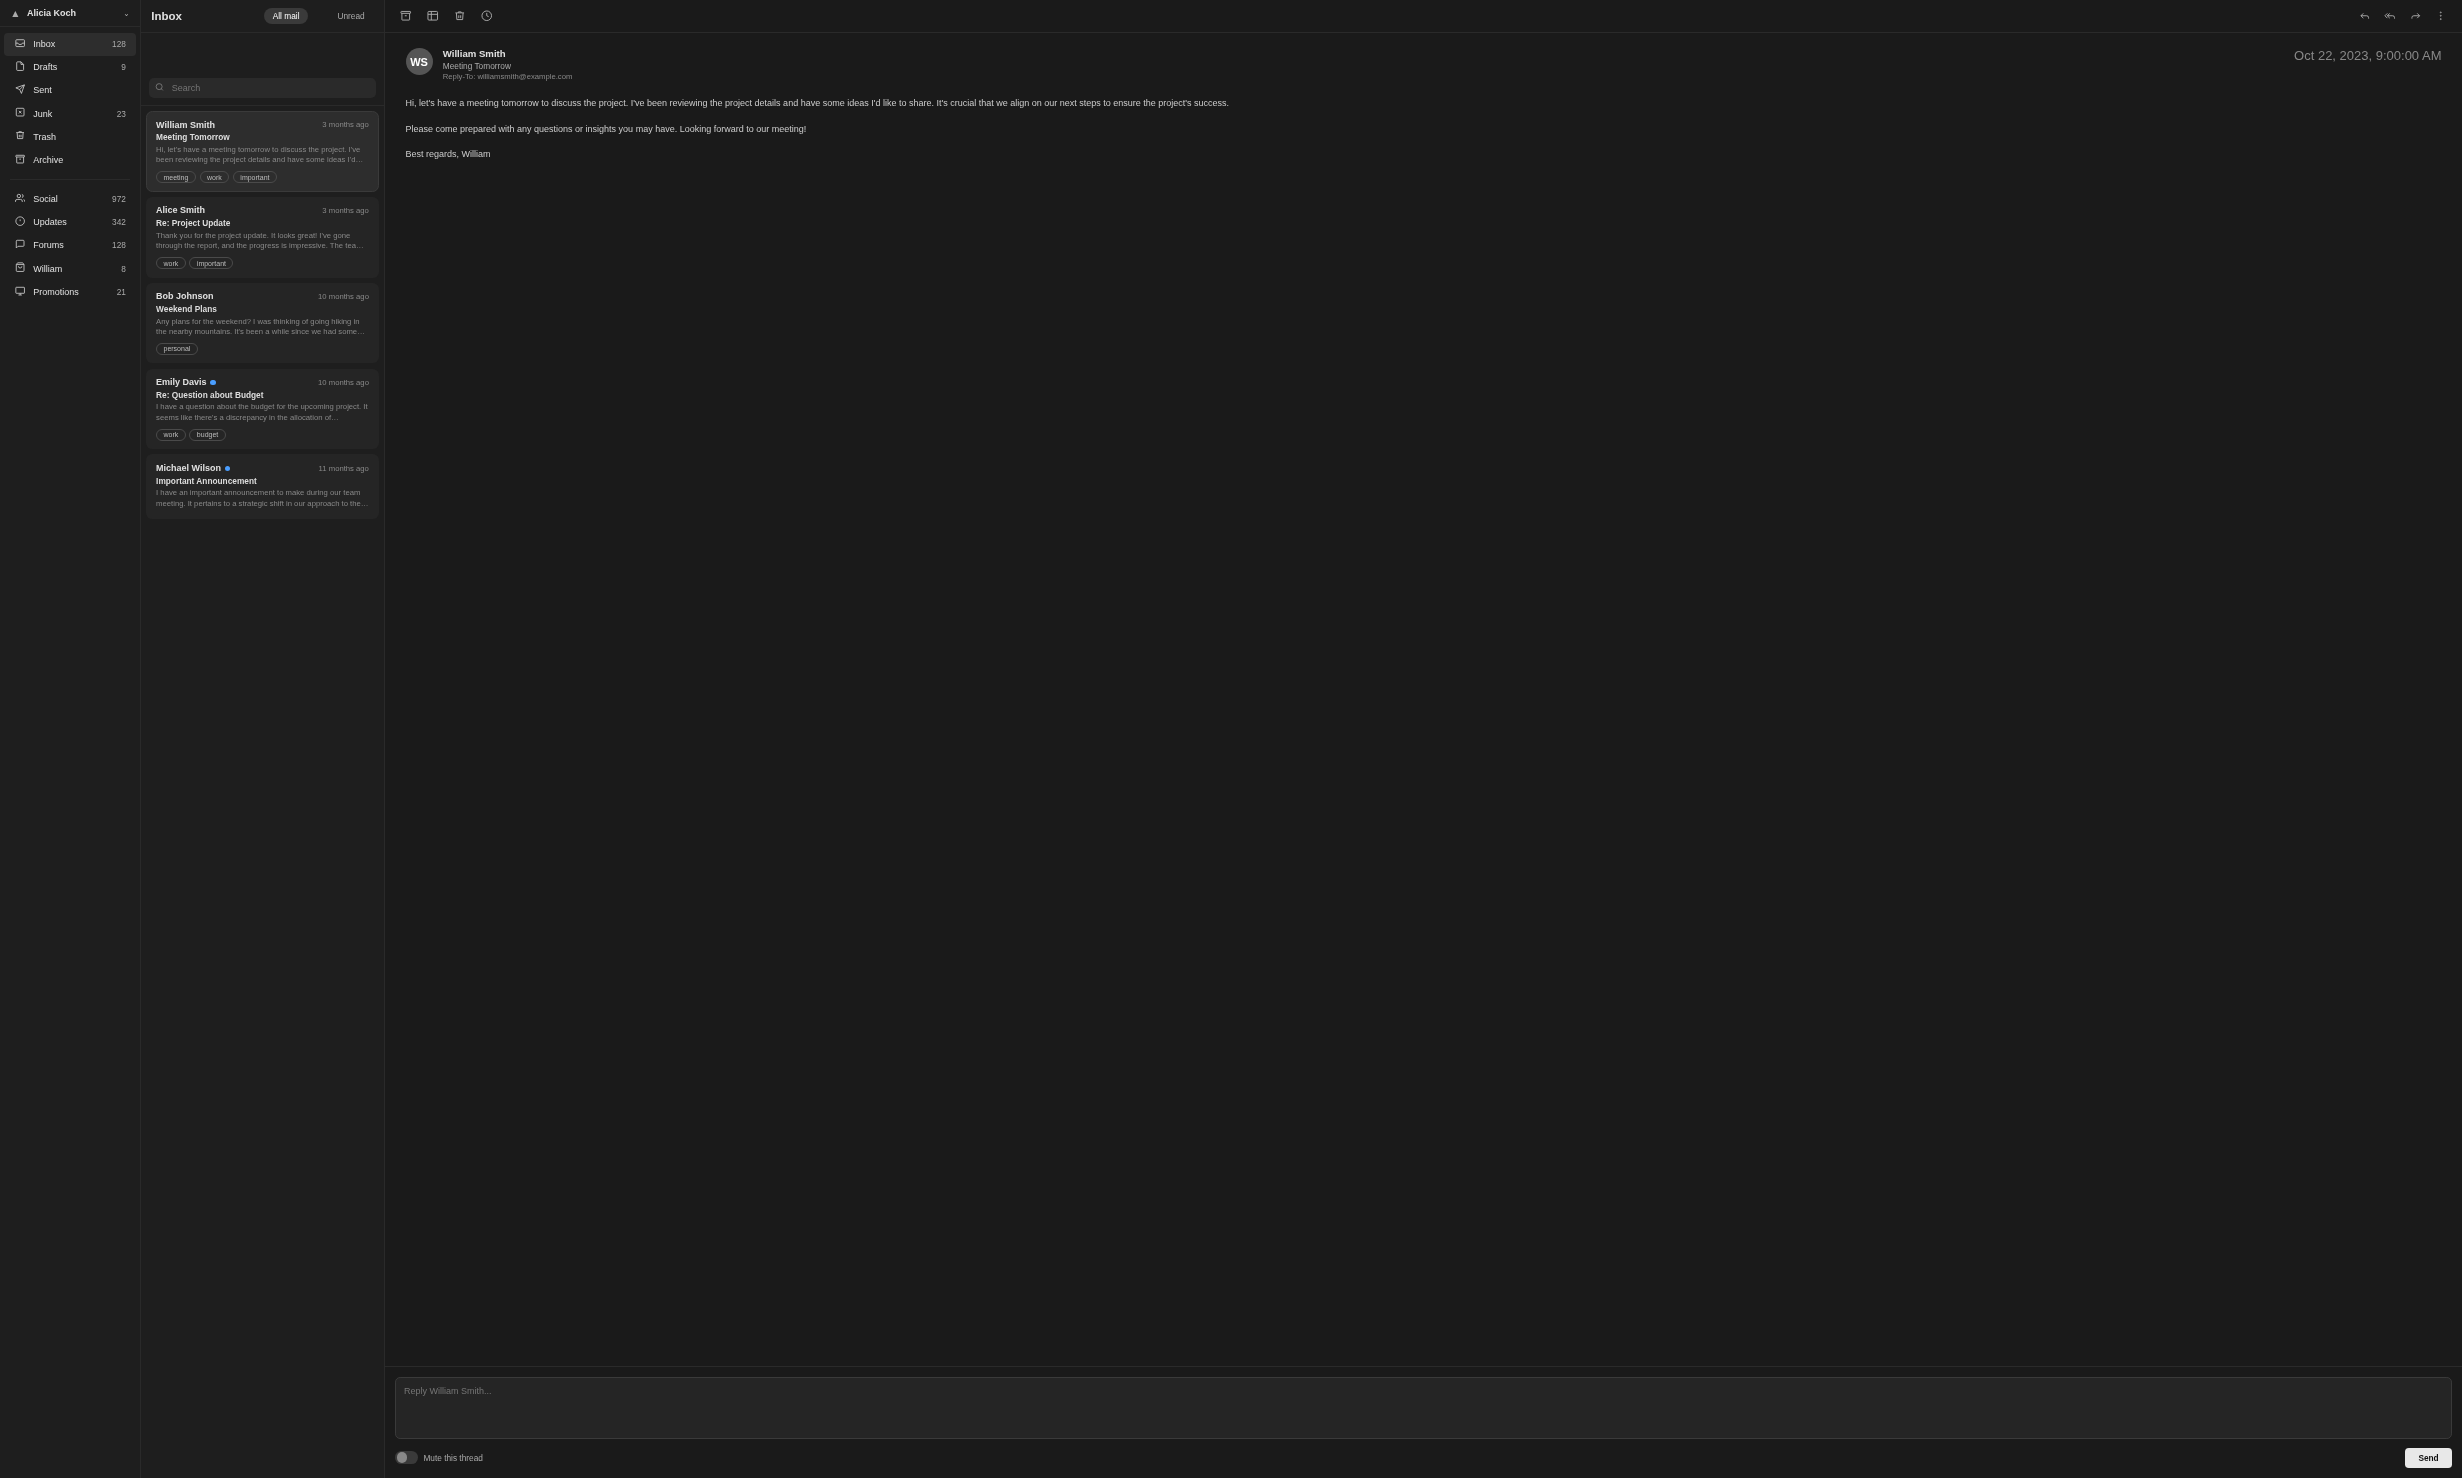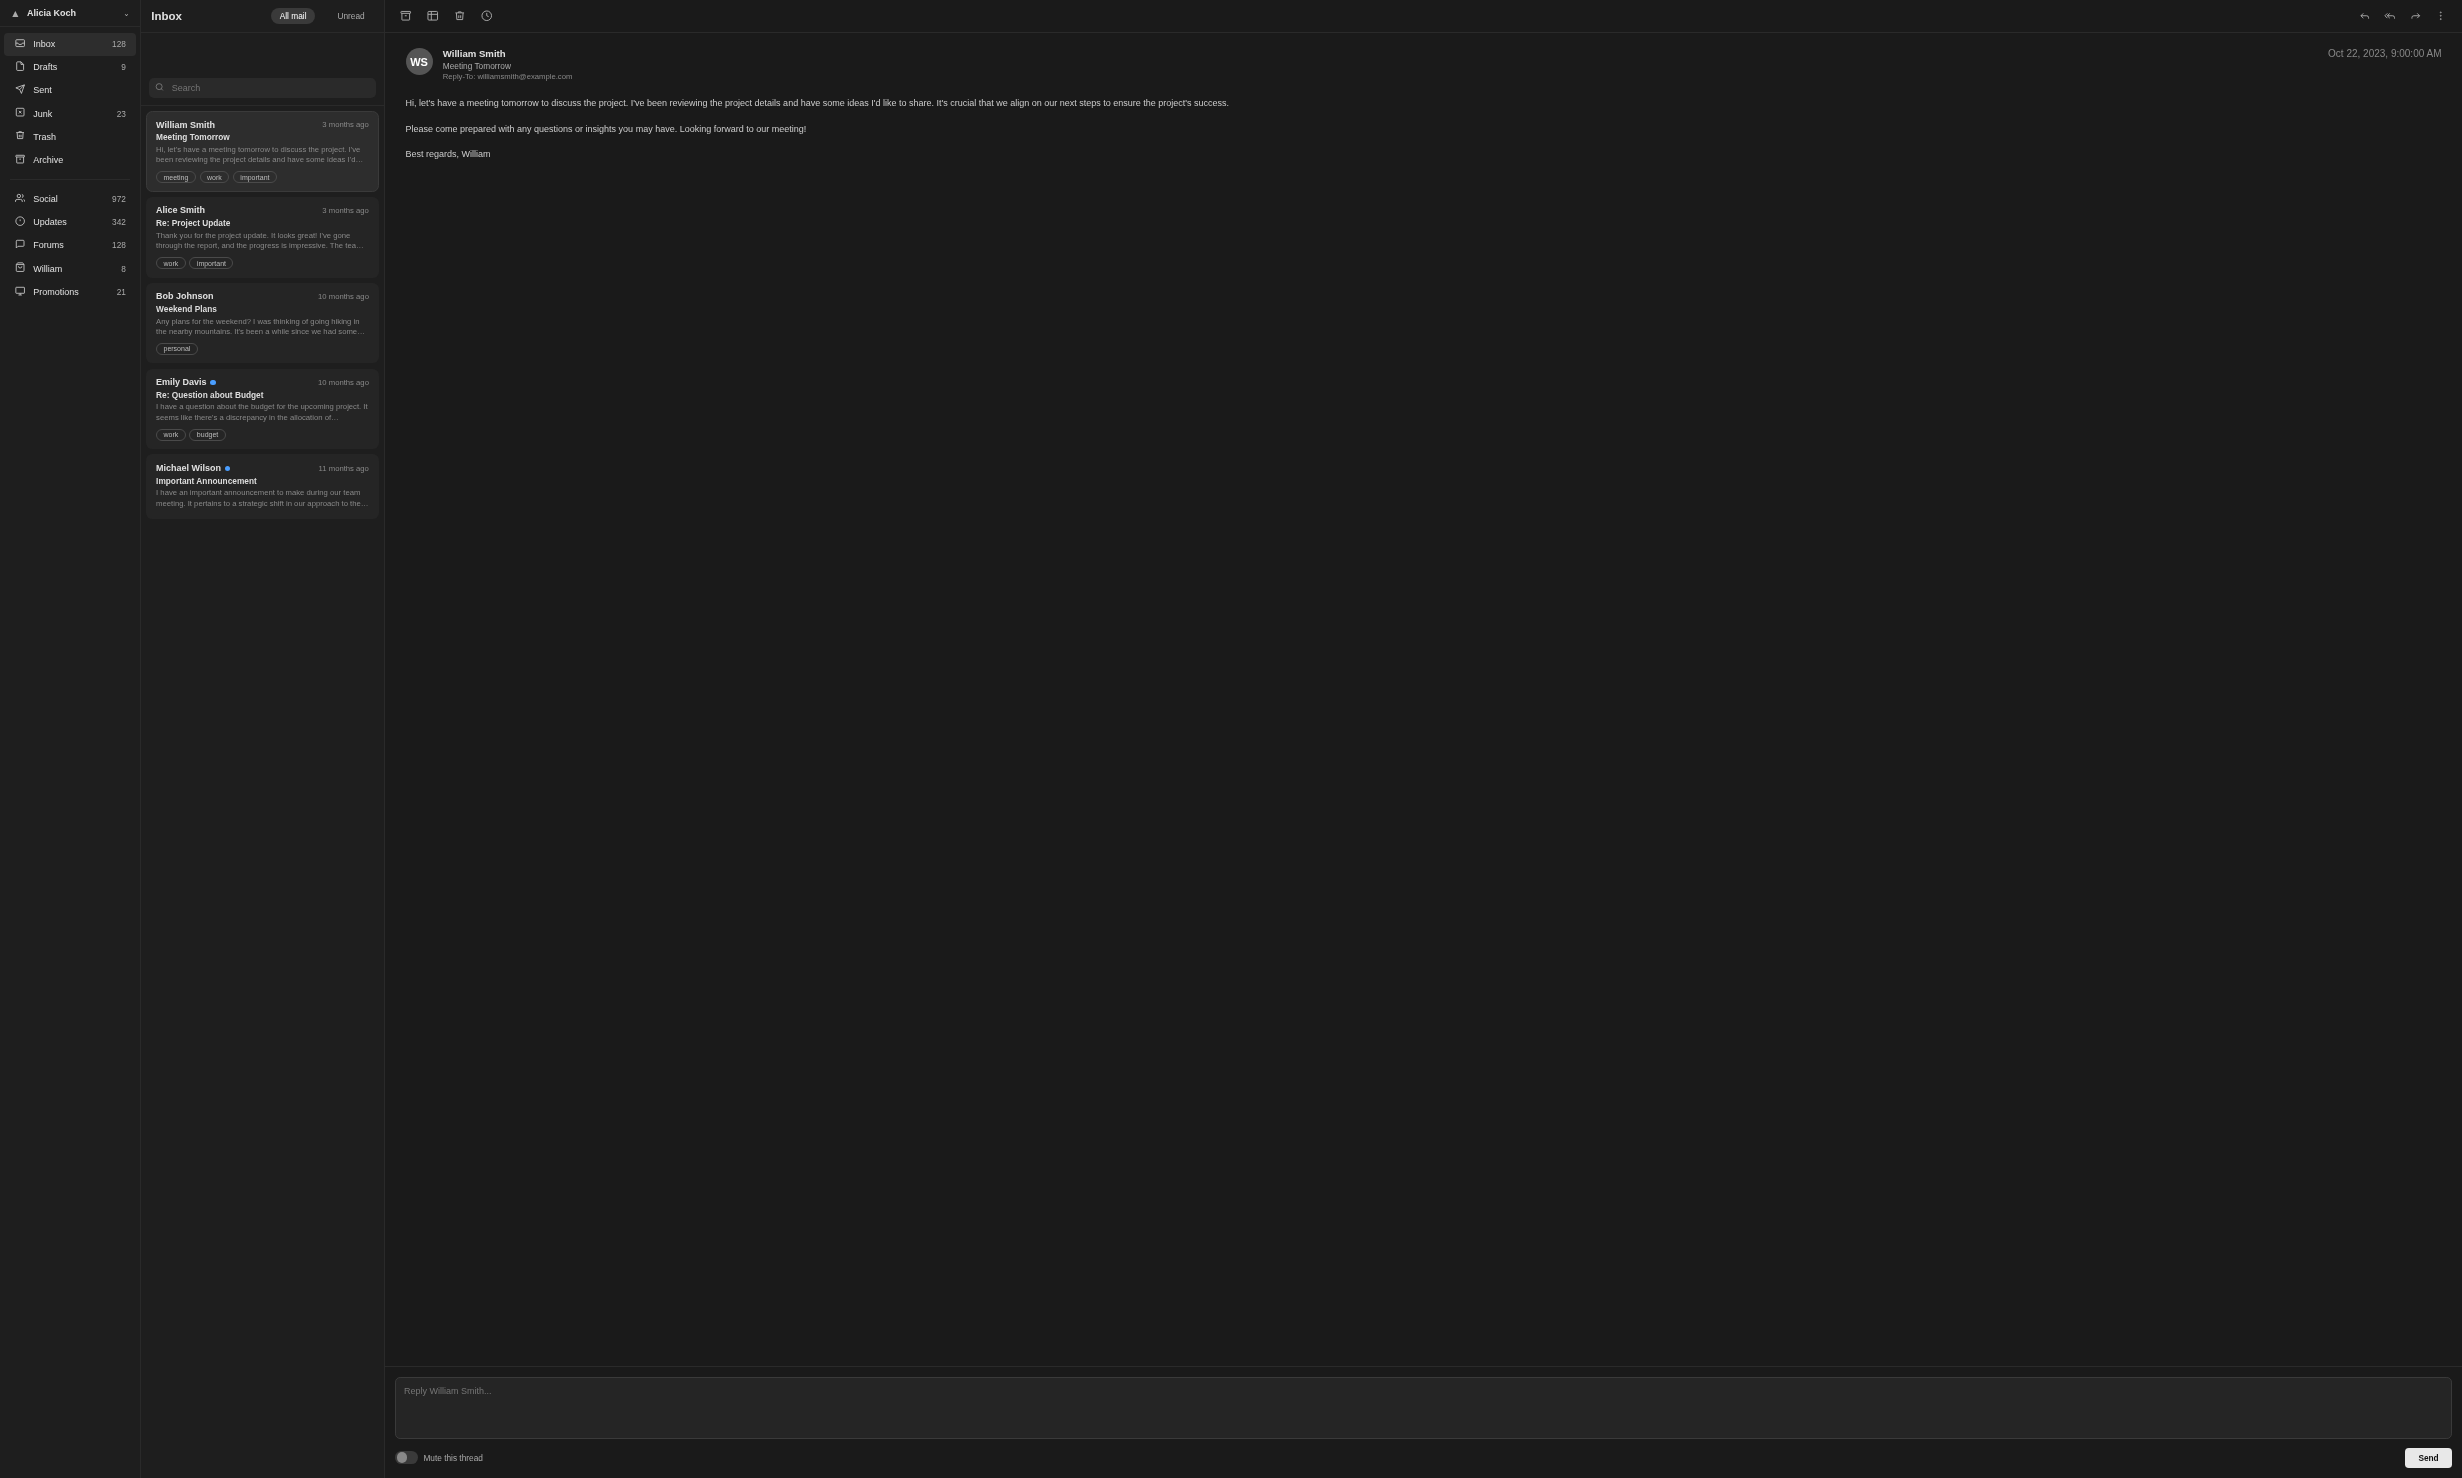--- a/index.html
+++ b/index.html
@@ -92,21 +92,21 @@
       border-bottom: 0.6px solid #2a2a2a;
       gap: 6.4px;
     }
     #main-header .inbox-title {
       font-size: 11.5px;
       font-weight: 600;
       flex: 1;
     }
     .filter-buttons {
       display: flex;
-      gap: 13px;
+      gap: 20px;
     }
     .filter-btn {
       padding: 3.2px 9px;
       border-radius: 13px;
       border: none;
       cursor: pointer;
       font-size: 8.3px;
       font-weight: 500;
     }
     .filter-btn.active {
@@ -286,21 +286,21 @@
       color: #aaa;
       font-size: 8.3px;
       margin-bottom: 1.3px;
     }
     .detail-reply-to {
       color: #888;
       font-size: 7.7px;
     }
     .detail-date {
       color: #888;
-      font-size: 10px;
+      font-size: 13px;
       white-space: nowrap;
       text-align: right;
     }
     .email-body {
       color: #ccc;
       font-size: 9px;
       line-height: 1.7;
     }
     .email-body p {
       margin-bottom: 10.3px;

